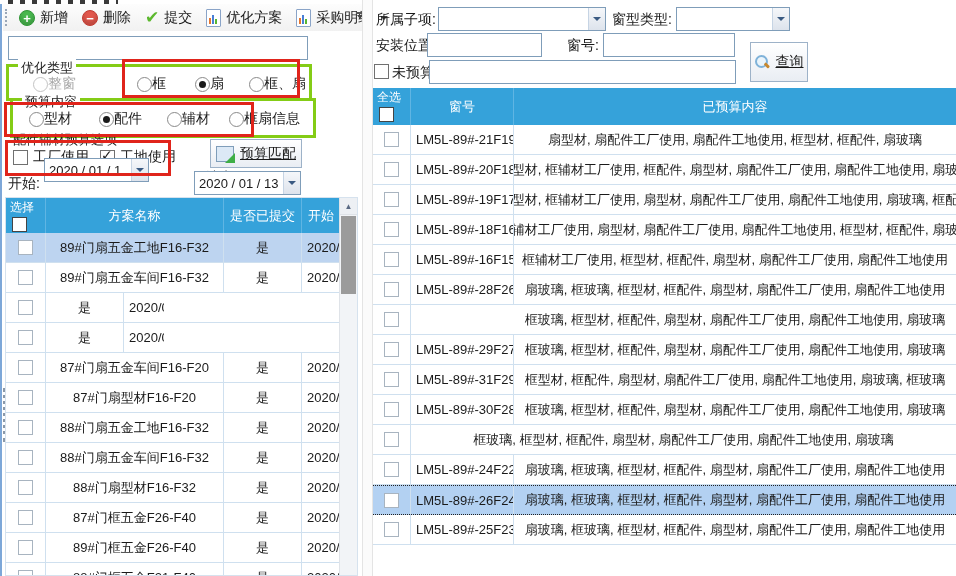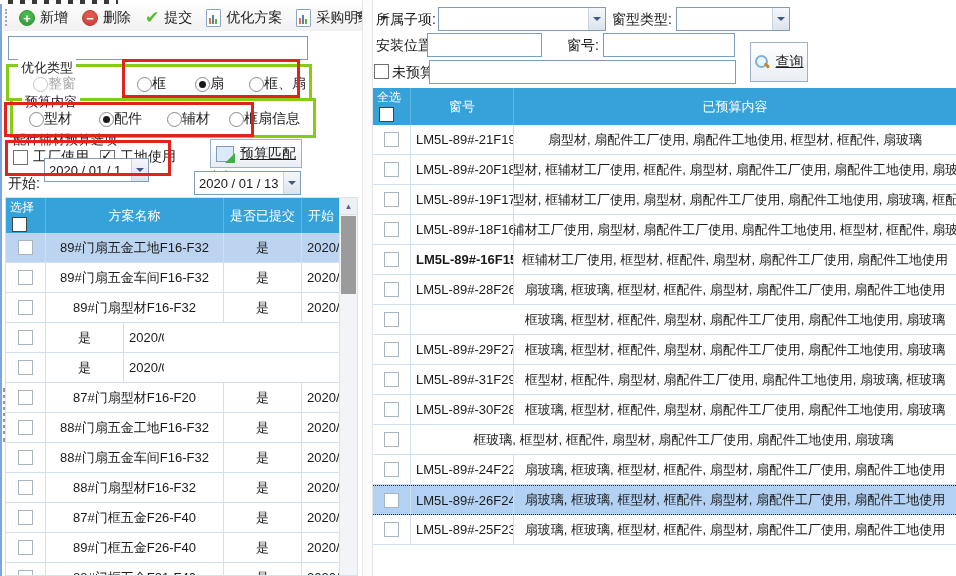--- a/index.html
+++ b/index.html
@@ -217,35 +217,35 @@
             <span class="cb" style="border-color: rgb(168, 180, 192);"></span>
           </div>
           <div class="td" style="width: 178px;">89#门扇五金车间F16-F32</div>
           <div class="td" style="width: 78px;">是</div>
           <div class="td left" style="width: 40px; border-right: none;">2020/0</div>
         </div>
         <div class="trow">
           <div class="td" style="width: 40px;">
             <span class="cb" style="border-color: rgb(168, 180, 192);"></span>
           </div>
-          <div class="td" style="width: 178px;">89#门扇型材F16-F32</div>
-          <div class="td" style="width: 78px;">是</div>
-          <div class="td left" style="width: 40px; border-right: none;">2020/0</div>
-        </div>
-        <div class="trow">
-          <div class="td" style="width: 40px;">
-            <span class="cb" style="border-color: rgb(168, 180, 192);"></span>
-          </div>
-          <div class="td" style="width: 78px;">是</div>
-          <div class="td left" style="width: 40px; border-right: none;">2020/0</div>
-        </div>
-        <div class="trow">
-          <div class="td" style="width: 40px;">
-            <span class="cb" style="border-color: rgb(168, 180, 192);"></span>
-          </div>
+          <div class="td" style="width: 78px;">是</div>
+          <div class="td left" style="width: 40px; border-right: none;">2020/0</div>
+        </div>
+        <div class="trow">
+          <div class="td" style="width: 40px;">
+            <span class="cb" style="border-color: rgb(168, 180, 192);"></span>
+          </div>
+          <div class="td" style="width: 78px;">是</div>
+          <div class="td left" style="width: 40px; border-right: none;">2020/0</div>
+        </div>
+        <div class="trow">
+          <div class="td" style="width: 40px;">
+            <span class="cb" style="border-color: rgb(168, 180, 192);"></span>
+          </div>
+          <div class="td" style="width: 178px;">87#门扇五金车间F16-F20</div>
           <div class="td" style="width: 78px;">是</div>
           <div class="td left" style="width: 40px; border-right: none;">2020/0</div>
         </div>
         <div class="trow">
           <div class="td" style="width: 40px;">
             <span class="cb" style="border-color: rgb(168, 180, 192);"></span>
           </div>
           <div class="td" style="width: 178px;">87#门扇型材F16-F20</div>
           <div class="td" style="width: 78px;">是</div>
           <div class="td left" style="width: 40px; border-right: none;">2020/0</div>
@@ -371,21 +371,21 @@
           <div class="td" style="width: 38px;">
             <span class="cb" style="border-color: rgb(168, 180, 192);"></span>
           </div>
           <div class="td left" style="width: 103px;">LM5L-89#-18F16</div>
           <div class="td" style="flex: 1 1 0%; border-right: none;">框辅材工厂使用, 扇型材, 扇配件工厂使用, 扇配件工地使用, 框型材, 框配件, 扇玻璃</div>
         </div>
         <div class="trow">
           <div class="td" style="width: 38px;">
             <span class="cb" style="border-color: rgb(168, 180, 192);"></span>
           </div>
-          <div class="td left" style="width: 103px; font-weight: bold;">LM5L-89#-16F15</div>
+          <div class="td left" style="width: 103px;">LM5L-89#-16F15</div>
           <div class="td" style="flex: 1 1 0%; border-right: none;">框辅材工厂使用, 框型材, 框配件, 扇型材, 扇配件工厂使用, 扇配件工地使用</div>
         </div>
         <div class="trow">
           <div class="td" style="width: 38px;">
             <span class="cb" style="border-color: rgb(168, 180, 192);"></span>
           </div>
           <div class="td left" style="width: 103px;">LM5L-89#-28F26</div>
           <div class="td" style="flex: 1 1 0%; border-right: none;">扇玻璃, 框玻璃, 框型材, 框配件, 扇型材, 扇配件工厂使用, 扇配件工地使用</div>
         </div>
         <div class="trow">

